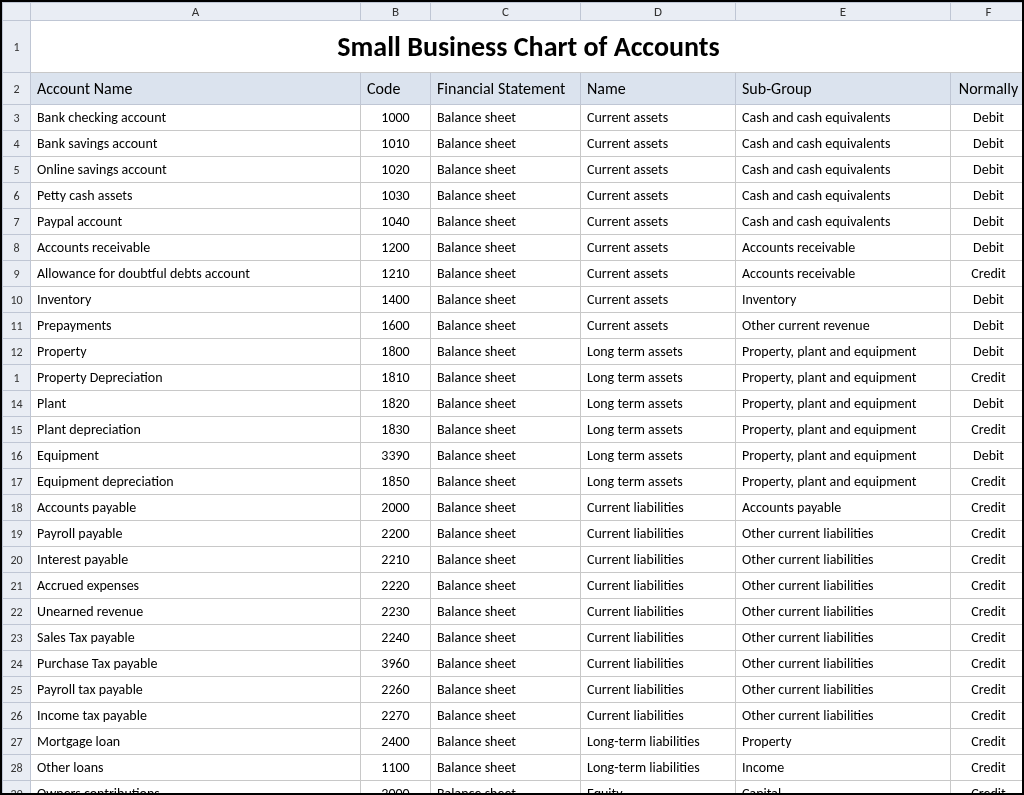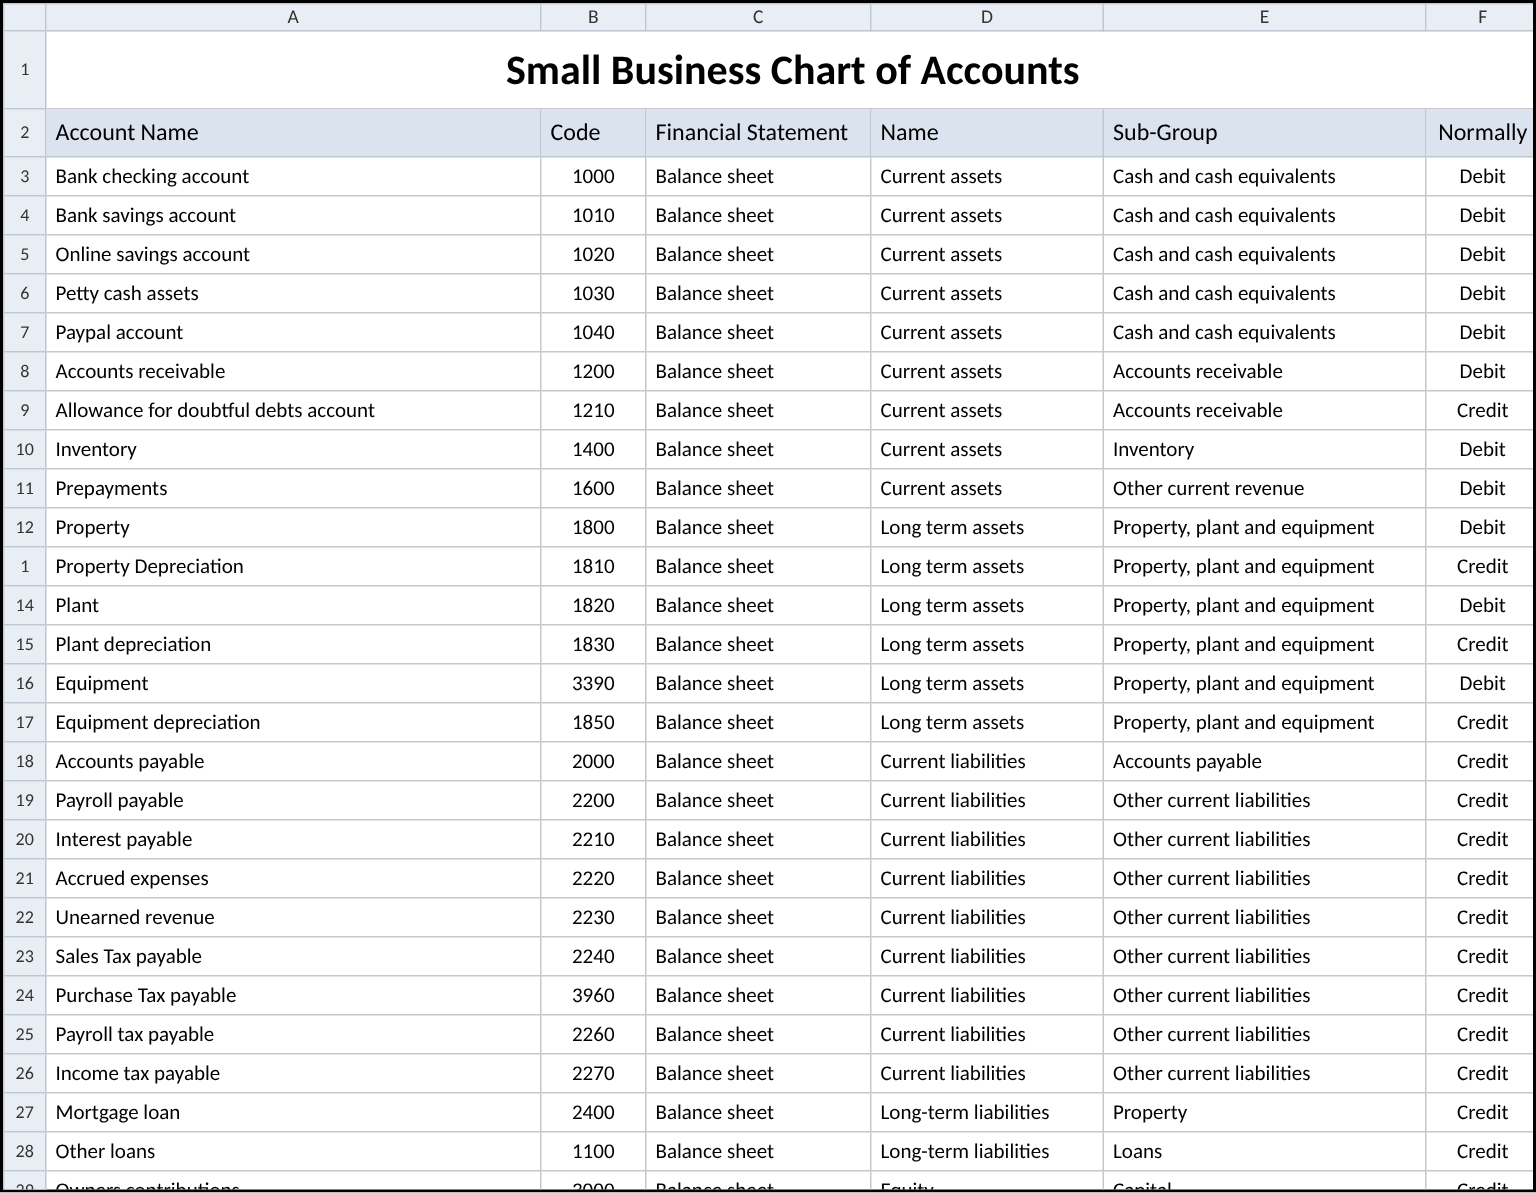--- a/index.html
+++ b/index.html
@@ -347,21 +347,21 @@
           <td class="cell left">Long-term liabilities</td>
           <td class="cell left">Property</td>
           <td class="cell center">Credit</td>
         </tr>
         <tr>
           <td class="rownum">28</td>
           <td class="cell left">Other loans</td>
           <td class="cell center">1100</td>
           <td class="cell left">Balance sheet</td>
           <td class="cell left">Long-term liabilities</td>
-          <td class="cell left">Loans</td>
+          <td class="cell left">Income</td>
           <td class="cell center">Credit</td>
         </tr>
         <tr>
           <td class="rownum">29</td>
           <td class="cell left">Owners contributions</td>
           <td class="cell center">3000</td>
           <td class="cell left">Balance sheet</td>
           <td class="cell left">Equity</td>
           <td class="cell left">Capital</td>
           <td class="cell center">Credit</td>

